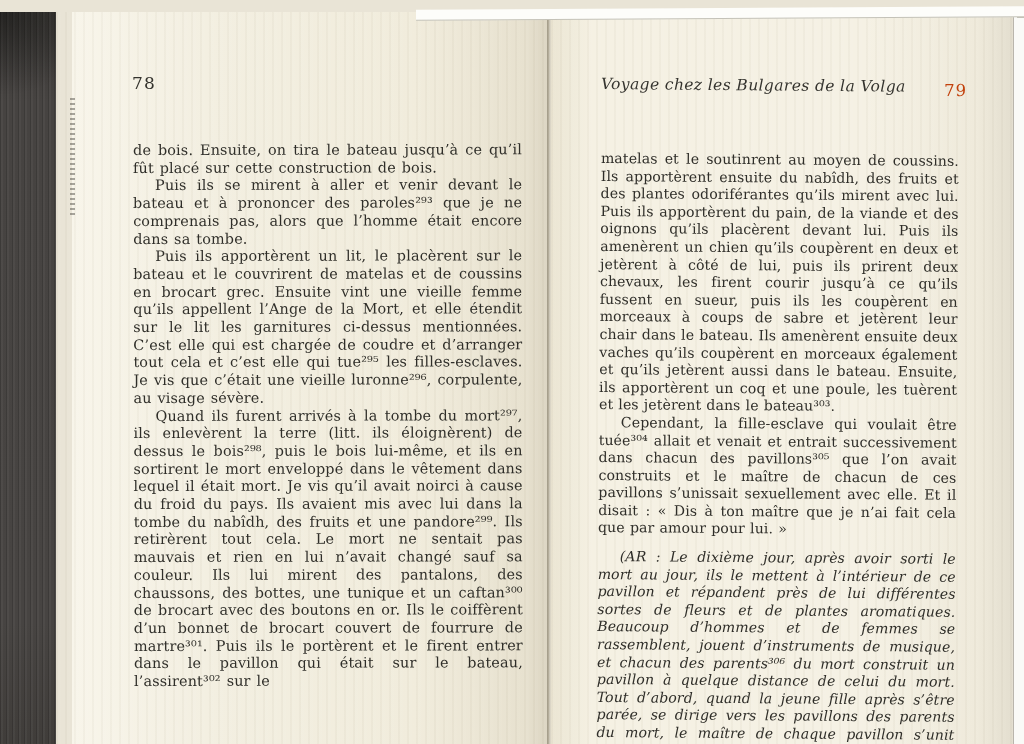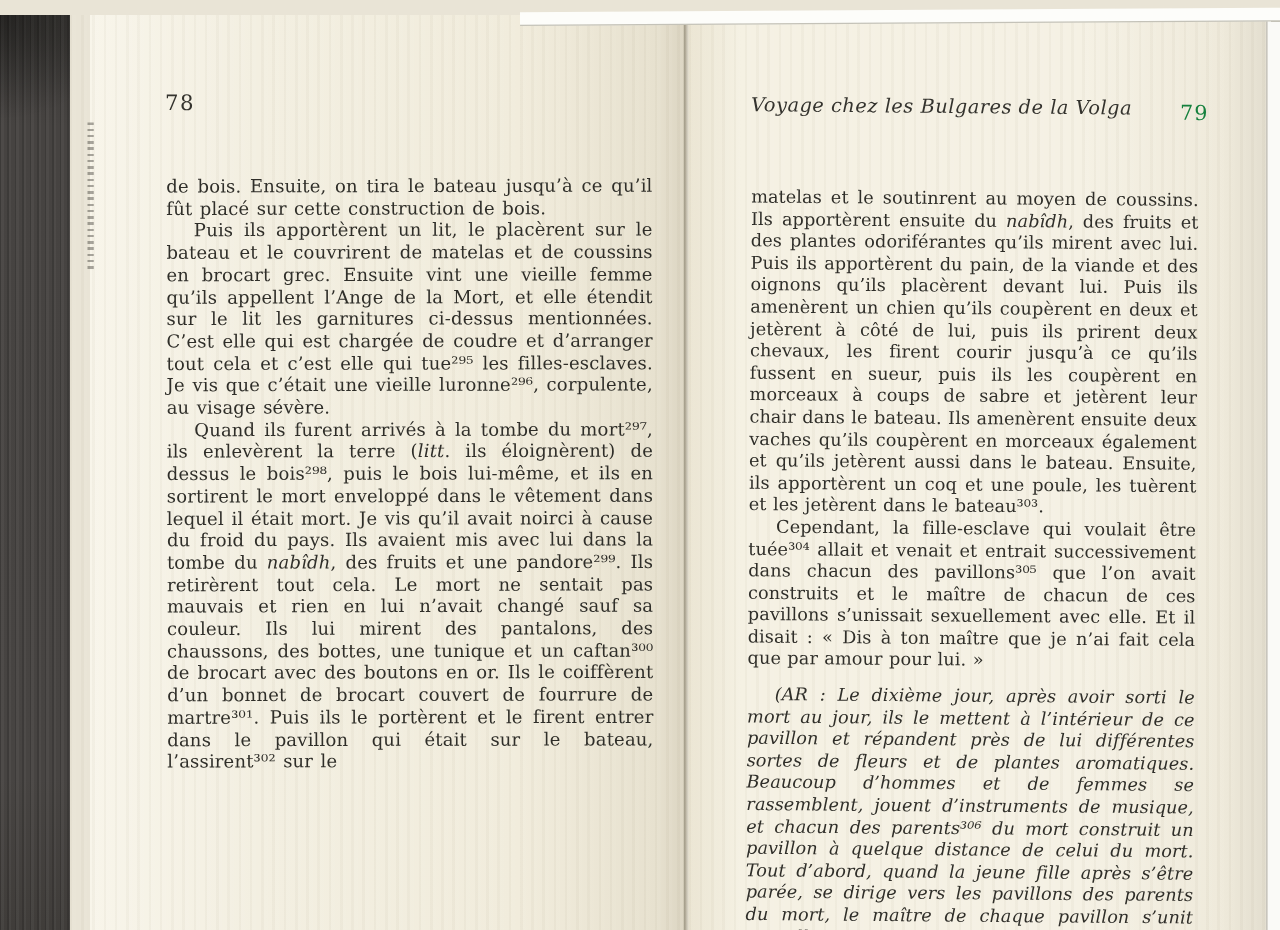--- a/index.html
+++ b/index.html
@@ -70,38 +70,38 @@
     position:absolute;left:132px;top:61px;
     font-size:17px;color:#34332e;letter-spacing:1.2px;
   }
   .running-title{
     position:absolute;left:601px;top:63px;width:300px;
     font-style:italic;font-size:15.5px;color:#34332e;letter-spacing:.4px;
     transform:rotate(.5deg);transform-origin:0 0;white-space:nowrap;
   }
   .folio-right{
     position:absolute;left:944px;top:69px;
-    font-size:16.5px;color:#15803d;letter-spacing:1px;transform:rotate(.5deg);
+    font-size:16.5px;color:#c2410c;letter-spacing:1px;transform:rotate(.5deg);
   }
 
   .col{position:absolute;color:#2f2e29;text-align:justify;}
   .col-left{
     left:133px;top:130px;width:389px;
     font-size:14.4px;line-height:17.7px;letter-spacing:.15px;word-spacing:.08em;
     transform:rotate(-.1deg);transform-origin:0 0;
   }
   .col-right{
     left:601px;top:138px;width:358px;
     font-size:14.1px;line-height:17.6px;letter-spacing:.1px;word-spacing:.04em;
     transform:rotate(.45deg);transform-origin:0 0;
   }
   .para{margin:0;}
   .ind{text-indent:22px;}
   .ar{font-style:italic;margin:11px 0;}
-  .it{font-style:italic;}
+  .it{}
 </style>
 </head>
 <body>
 
 <div id="scan">
   <div class="strip-dark"></div>
   <div class="strip-edge"></div>
   <div class="page-left"></div>
   <div class="page-right"></div>
   <div class="gutter-line"></div>
@@ -112,20 +112,21 @@
   <div class="edge-mark"></div>
 
   <div class="folio-left">78</div>
 
   <div class="running-title">Voyage chez les Bulgares de la Volga</div>
 
   <div class="folio-right">79</div>
 
   <div class="col col-left">
       <p class="para"><span>de bois. Ensuite, on tira le bateau jusqu’à ce qu’il fût placé sur cette construction de bois.</span></p>
+      <p class="para ind"><span>Puis ils se mirent à aller et venir devant le bateau et à prononcer des paroles²⁹³ que je ne comprenais pas, alors que l’homme était encore dans sa tombe.</span></p>
       <p class="para ind"><span>Puis ils apportèrent un lit, le placèrent sur le bateau et le couvrirent de matelas et de coussins en brocart grec. Ensuite vint une vieille femme qu’ils appellent l’Ange de la Mort, et elle étendit sur le lit les garnitures ci-dessus mentionnées. C’est elle qui est chargée de coudre et d’arranger tout cela et c’est elle qui tue²⁹⁵ les filles-esclaves. Je vis que c’était une vieille luronne²⁹⁶, corpulente, au visage sévère.</span></p>
       <p class="para ind"><span>Quand ils furent arrivés à la tombe du mort²⁹⁷, ils enlevèrent la terre (</span><span class="it">litt</span><span>. ils éloignèrent) de dessus le bois²⁹⁸, puis le bois lui-même, et ils en sortirent le mort enveloppé dans le vêtement dans lequel il était mort. Je vis qu’il avait noirci à cause du froid du pays. Ils avaient mis avec lui dans la tombe du </span><span class="it">nabîdh</span><span>, des fruits et une pandore²⁹⁹. Ils retirèrent tout cela. Le mort ne sentait pas mauvais et rien en lui n’avait changé sauf sa couleur. Ils lui mirent des pantalons, des chaussons, des bottes, une tunique et un caftan³⁰⁰ de brocart avec des boutons en or. Ils le coiffèrent d’un bonnet de brocart couvert de fourrure de martre³⁰¹. Puis ils le portèrent et le firent entrer dans le pavillon qui était sur le bateau, l’assirent³⁰² sur le</span></p>
     </div>
 
   <div class="col col-right">
       <p class="para"><span>matelas et le soutinrent au moyen de coussins. Ils apportèrent ensuite du </span><span class="it">nabîdh</span><span>, des fruits et des plantes odoriférantes qu’ils mirent avec lui. Puis ils apportèrent du pain, de la viande et des oignons qu’ils placèrent devant lui. Puis ils amenèrent un chien qu’ils coupèrent en deux et jetèrent à côté de lui, puis ils prirent deux chevaux, les firent courir jusqu’à ce qu’ils fussent en sueur, puis ils les coupèrent en morceaux à coups de sabre et jetèrent leur chair dans le bateau. Ils amenèrent ensuite deux vaches qu’ils coupèrent en morceaux également et qu’ils jetèrent aussi dans le bateau. Ensuite, ils apportèrent un coq et une poule, les tuèrent et les jetèrent dans le bateau³⁰³.</span></p>
       <p class="para ind"><span>Cependant, la fille-esclave qui voulait être tuée³⁰⁴ allait et venait et entrait successivement dans chacun des pavillons³⁰⁵ que l’on avait construits et le maître de chacun de ces pavillons s’unissait sexuellement avec elle. Et il disait : « Dis à ton maître que je n’ai fait cela que par amour pour lui. »</span></p>
       <p class="para ar ind"><span>(AR : Le dixième jour, après avoir sorti le mort au jour, ils le mettent à l’intérieur de ce pavillon et répandent près de lui différentes sortes de fleurs et de plantes aromatiques. Beaucoup d’hommes et de femmes se rassemblent, jouent d’instruments de musique, et chacun des parents³⁰⁶ du mort construit un pavillon à quelque distance de celui du mort. Tout d’abord, quand la jeune fille après s’être parée, se dirige vers les pavillons des parents du mort, le maître de chaque pavillon s’unit sexuellement une fois avec cette jeune fille, et quand il en a terminé avec cela, il dit d’une voix forte : « Dis à ton maître que j’ai accompli le devoir³⁰⁷ d’amour</span></p>
     </div>
 </div>

